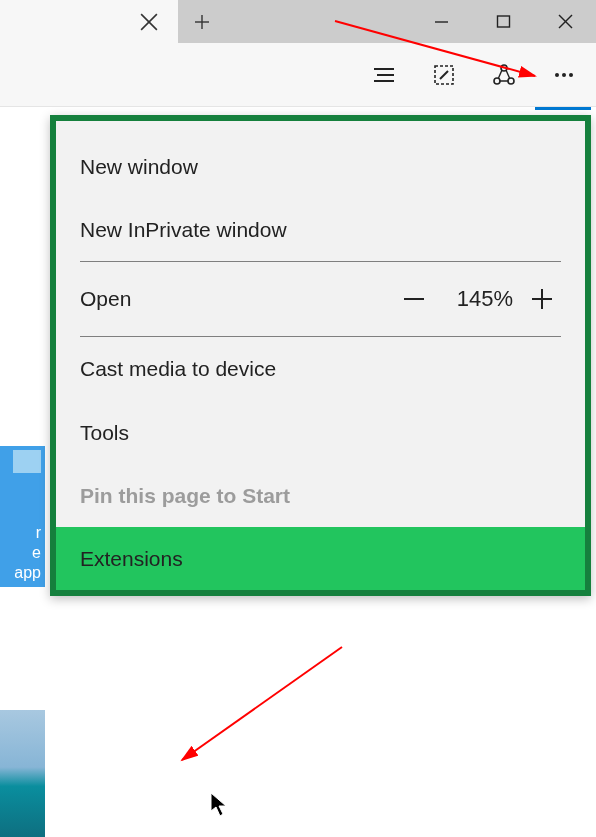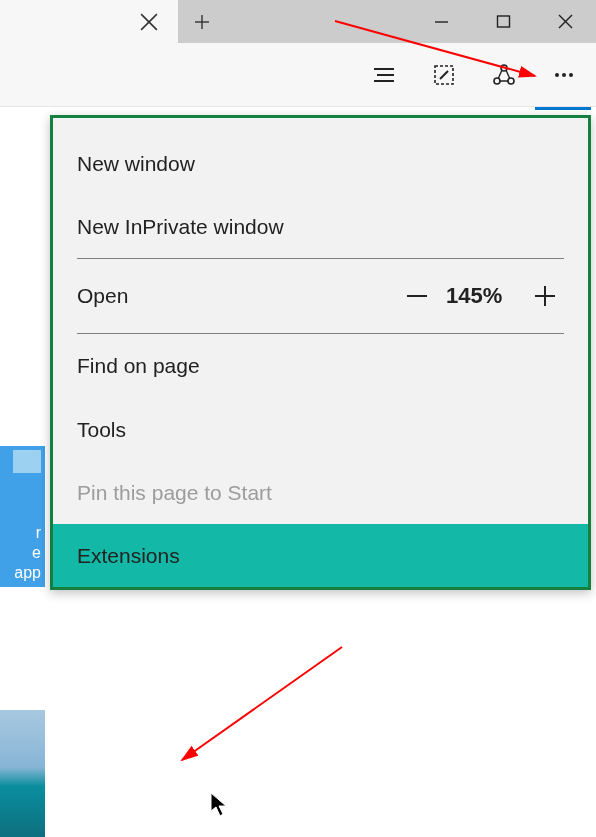--- a/index.html
+++ b/index.html
@@ -83,46 +83,46 @@
     position:absolute;left:0;top:710px;width:45px;height:127px;
     background:linear-gradient(#a8c8e0 0%,#87b5d6 45%,#0a8e9e 60%,#0e6f80 100%);
   }
   
   .menu{
     position:absolute;
     top:115px;
     right:5px;
     left:50px;
     background:#f2f2f2;
-    border:3px solid #15803d;
+    border:6px solid #15803d;
     box-shadow:0 3px 10px rgba(0,0,0,.25);
     padding:14px 0 0 0;
     font-size:21px;
     color:#222;
   }
   .menu .item{
     padding:19px 24px;
     line-height:1.2;
   }
-  .menu .item.disabled{color:#9c9c9c;}
-  .menu .item.hover{background:#14b8a6;}
+  .menu .item.disabled{color:#9c9c9c;font-weight:bold;}
+  .menu .item.hover{background:#22c55e;}
   .menu .sep{height:1px;background:#7f7f7f;margin:0 24px;}
   .zoom-row{
     display:flex;align-items:center;padding:14px 14px 14px 24px;
   }
   .zoom-row .zlabel{flex:none;}
   .zoom-spacer{flex:1;}
   .zoom-ctrl{
     display:flex;align-items:center;gap:0;
   }
   .zoom-btn{
     width:58px;height:46px;display:flex;align-items:center;justify-content:center;
   }
   .zoom-btn svg{width:26px;height:26px;}
-  .zoom-val{font-size:22px;min-width:70px;text-align:left;font-weight:bold;}
+  .zoom-val{font-size:22px;min-width:70px;text-align:right;}
   
   .arrow-svg{position:absolute;pointer-events:none;}
   .cursor{
     position:absolute;left:210px;top:792px;width:20px;height:26px;
   }
 </style>
 </head>
 <body>
 
 <div class="tabstrip">
@@ -215,21 +215,21 @@
       <span class="zoom-val">145%</span>
       <div class="zoom-btn">
         <svg viewBox="0 0 26 26">
             <line x1="3" y1="13" x2="23" y2="13" stroke="#222" stroke-width="2"></line>
             <line x1="13" y1="3" x2="13" y2="23" stroke="#222" stroke-width="2"></line>
           </svg>
       </div>
     </div>
   </div>
   <div class="sep"></div>
-  <div class="item">Find on page</div>
+  <div class="item">Cast media to device</div>
   <div class="item">Tools</div>
   <div class="item disabled">Pin this page to Start</div>
   <div class="item hover">Extensions</div>
 </div>
 
 <svg class="arrow-svg" style="left:330px;top:16px;" width="220" height="74">
   <defs>
       <marker id="ah1" markerWidth="10" markerHeight="10" refX="8" refY="3" orient="auto">
         <path d="M0,0 L0,6 L9,3 z" fill="#ff0000"></path>
       </marker>

